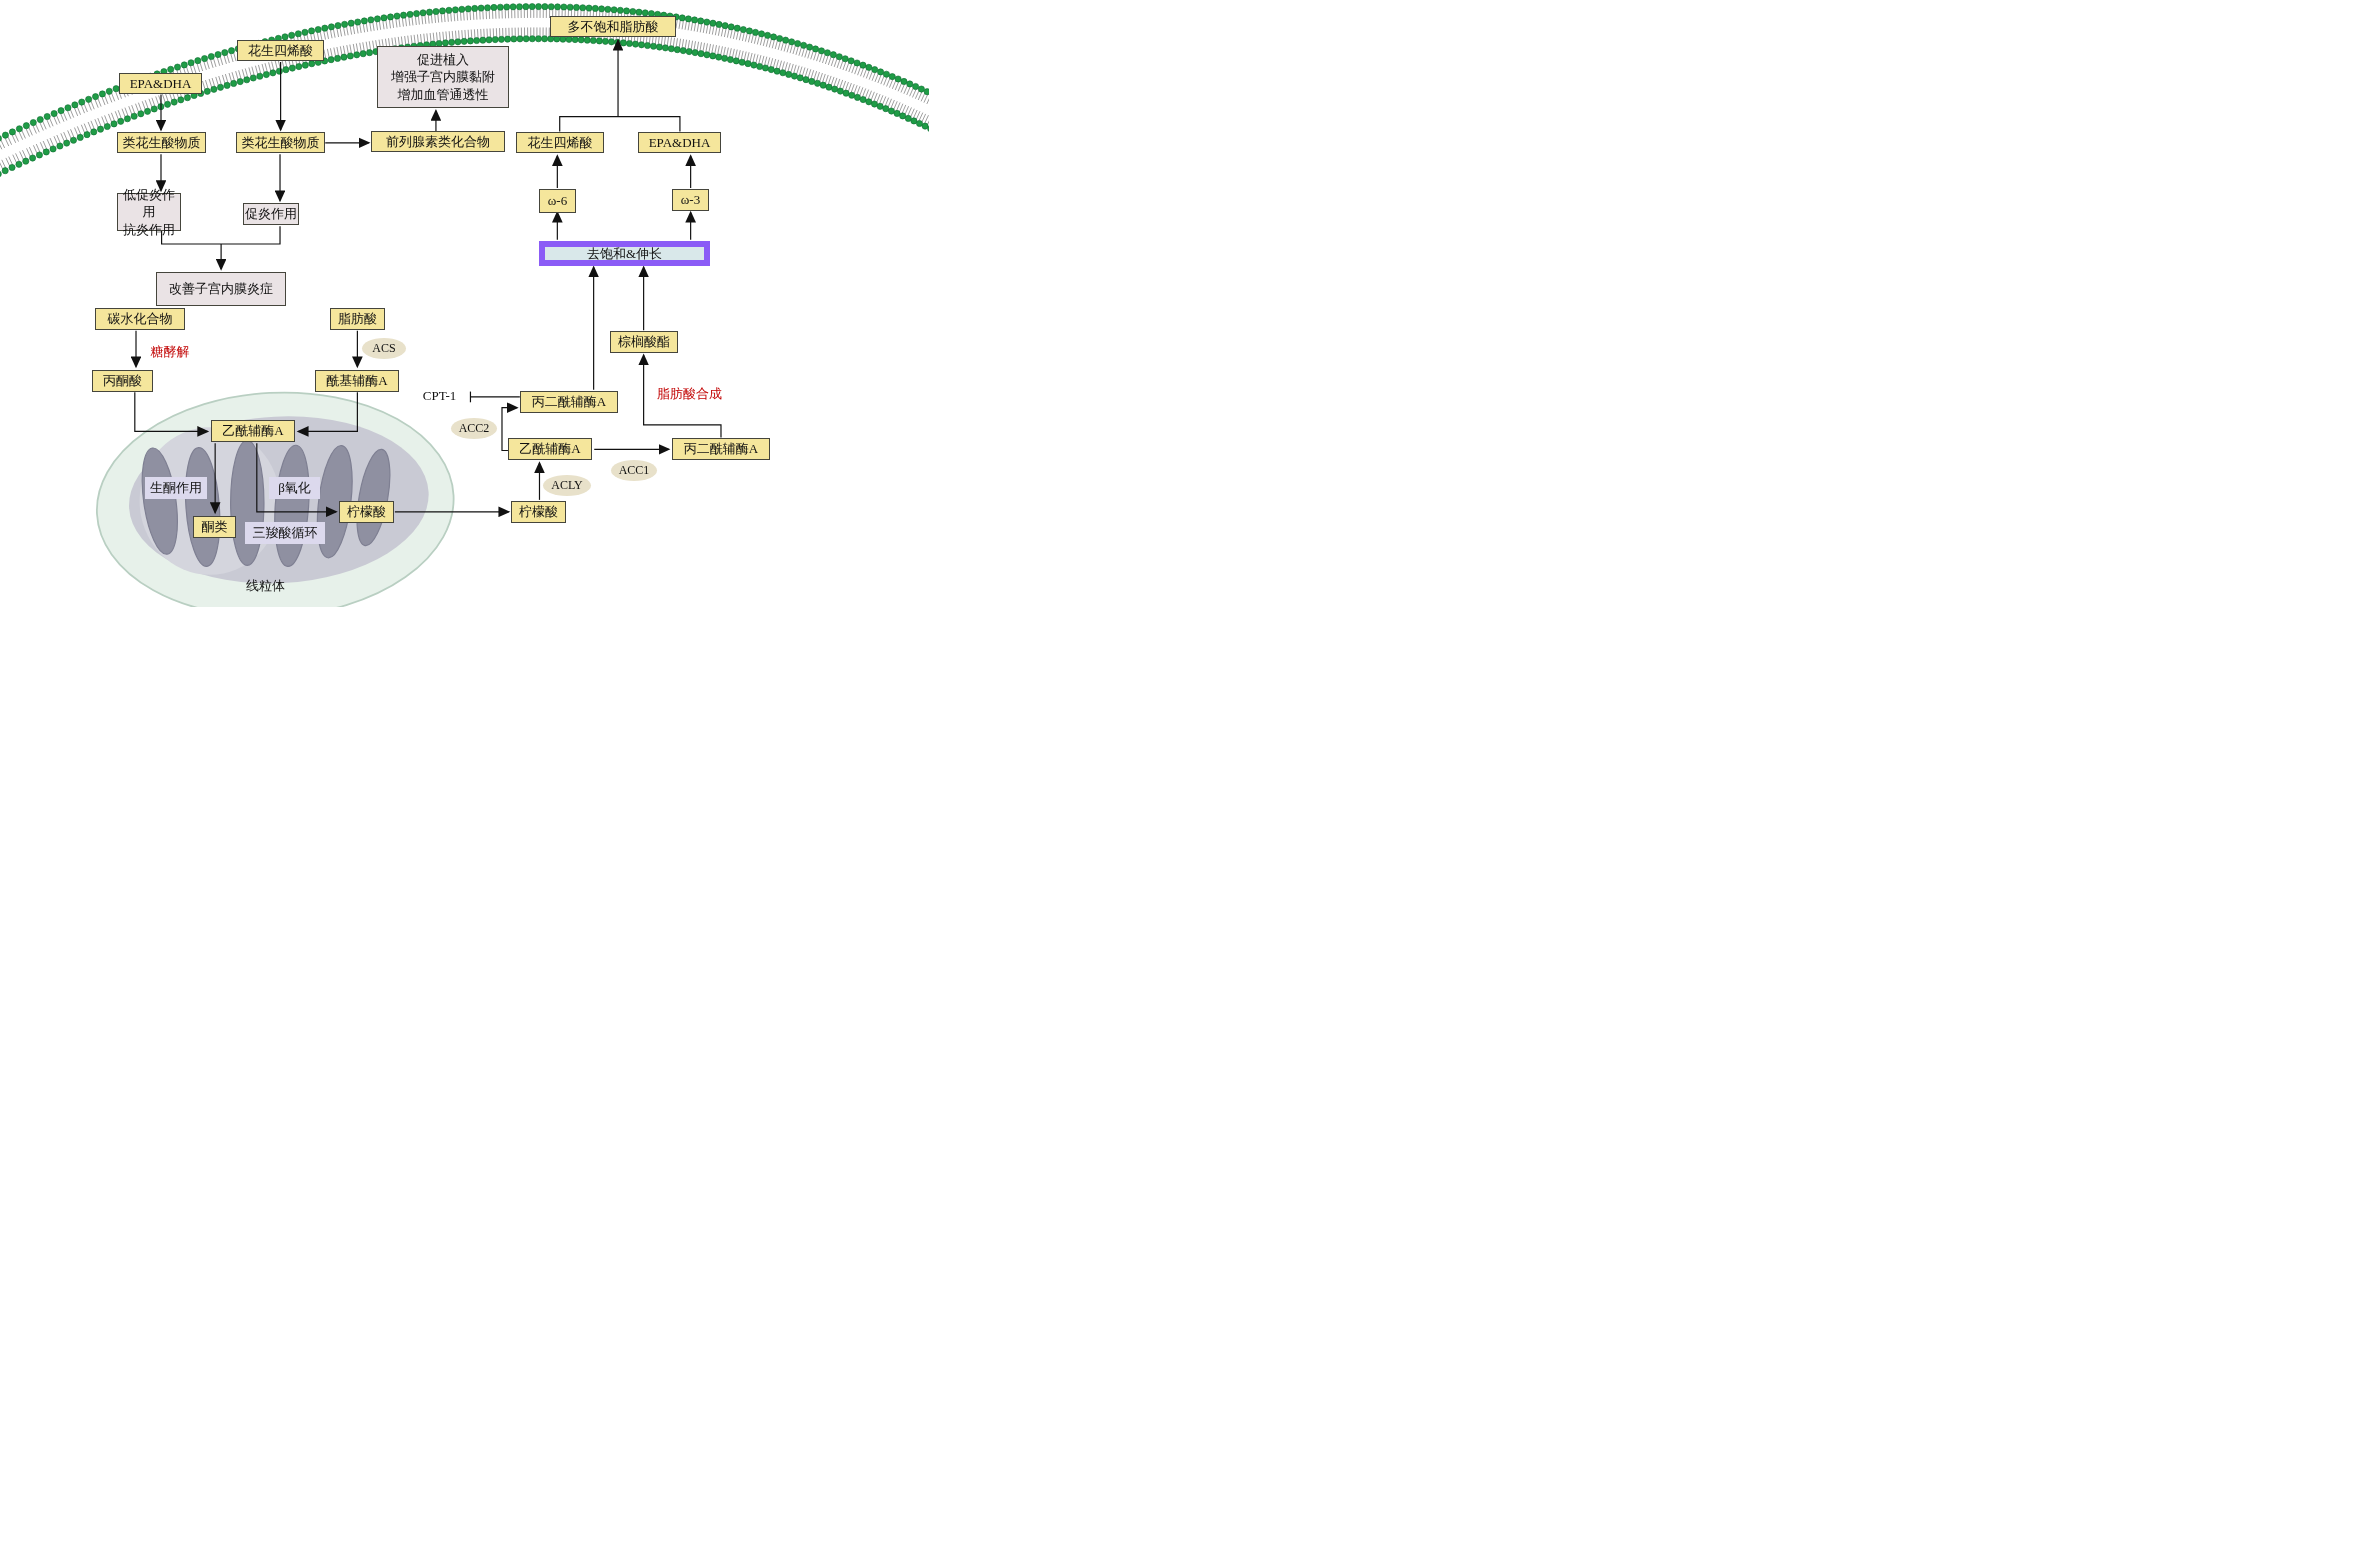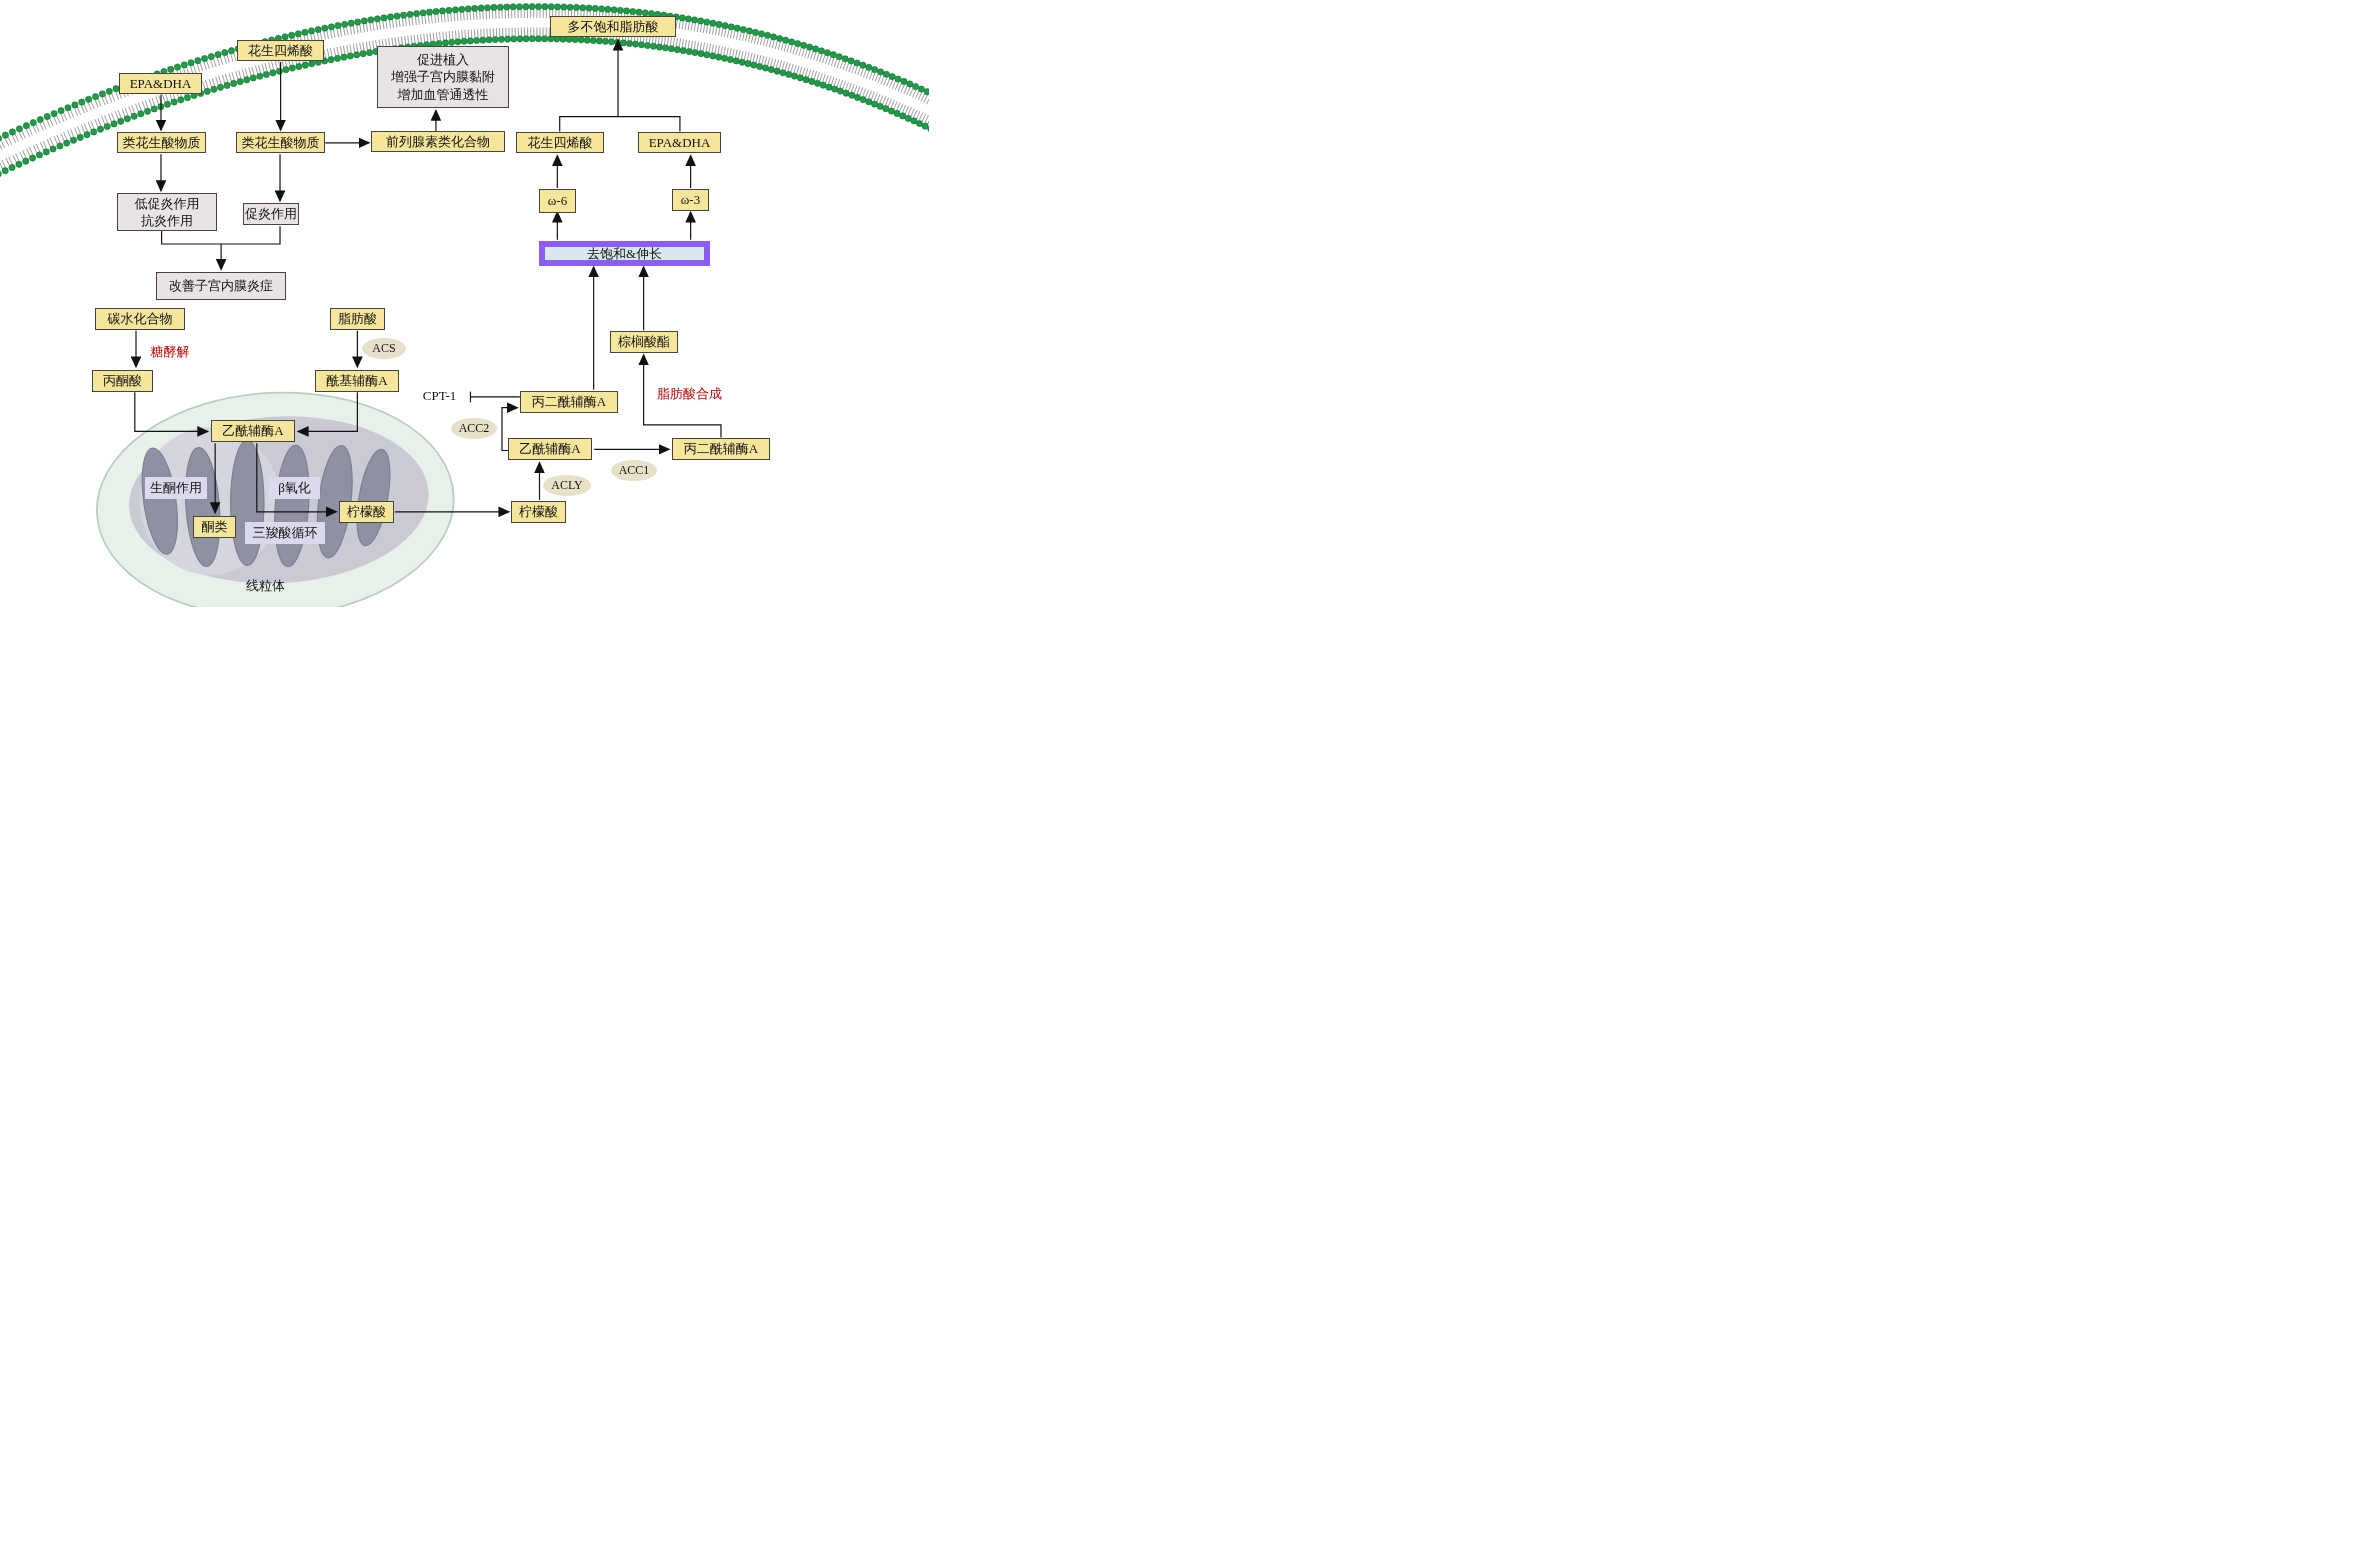--- a/index.html
+++ b/index.html
@@ -990,27 +990,27 @@
   <div class="node y" style="left:550px;top:16px;width:126px;height:21.4px">多不饱和脂肪酸</div>
 
   <div class="node g" style="left:377px;top:46px;width:132px;height:62px">促进植入
 增强子宫内膜黏附
 增加血管通透性</div>
   <div class="node y" style="left:117px;top:132px;width:89px;height:21.4px">类花生酸物质</div>
   <div class="node y" style="left:236px;top:132px;width:89px;height:21.4px">类花生酸物质</div>
   <div class="node y" style="left:371px;top:131px;width:134px;height:21.4px">前列腺素类化合物</div>
   <div class="node y" style="left:516px;top:132px;width:88px;height:21.4px">花生四烯酸</div>
   <div class="node y" style="left:638px;top:132px;width:83px;height:21.4px">EPA&amp;DHA</div>
-  <div class="node g" style="left:117px;top:193px;width:100px;height:38px">低促炎作用
+  <div class="node g" style="left:117px;top:193px;width:64px;height:38px">低促炎作用
 抗炎作用</div>
   <div class="node g" style="left:243px;top:203px;width:56px;height:22px">促炎作用</div>
   <div class="node y" style="left:539px;top:189px;width:37px;height:24px">ω-6</div>
   <div class="node y" style="left:672px;top:189px;width:37px;height:22px">ω-3</div>
   <div class="node b" style="left:539px;top:241px;width:171px;height:25px">去饱和&amp;伸长</div>
-  <div class="node g" style="left:156px;top:272px;width:130px;height:28px">改善子宫内膜炎症</div>
+  <div class="node g" style="left:156px;top:272px;width:130px;height:34px">改善子宫内膜炎症</div>
 
   <div class="node y" style="left:95px;top:308px;width:90px;height:22px">碳水化合物</div>
   <div class="node y" style="left:330px;top:308px;width:55px;height:22px">脂肪酸</div>
   <div class="node t red" style="left:143px;top:344px;width:54px;height:15.5px">糖酵解</div>
   <div class="node e" style="left:362px;top:338px;width:44px;height:21px">ACS</div>
   <div class="node y" style="left:92px;top:370px;width:61px;height:22px">丙酮酸</div>
   <div class="node y" style="left:315px;top:370px;width:84px;height:22px">酰基辅酶A</div>
   <div class="node t" style="left:417px;top:387px;width:45px;height:16.7px">CPT-1</div>
   <div class="node y" style="left:520px;top:391px;width:98px;height:22px">丙二酰辅酶A</div>
   <div class="node e" style="left:451px;top:418px;width:46px;height:21px">ACC2</div>

